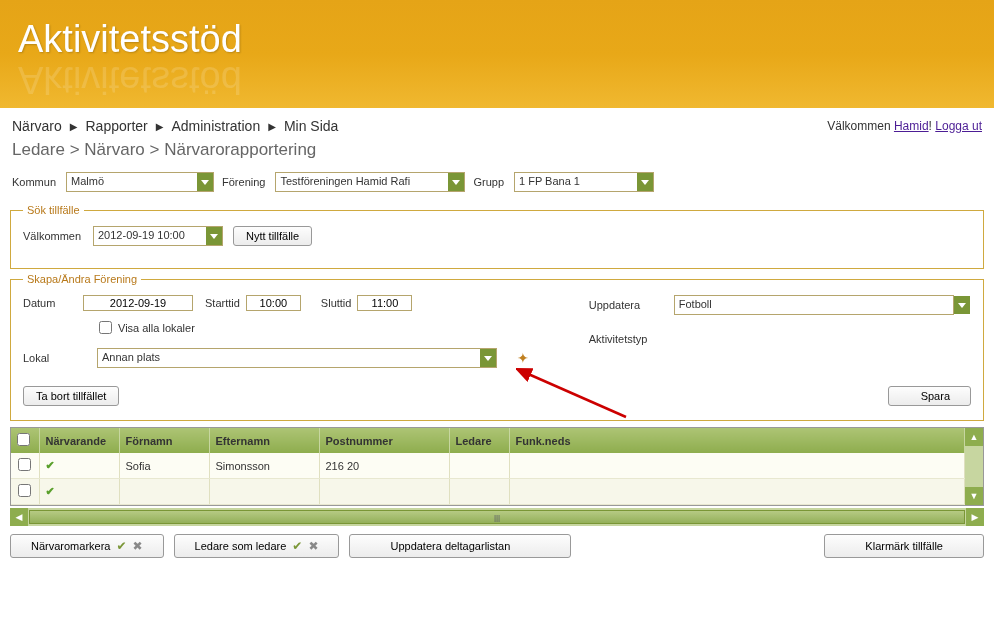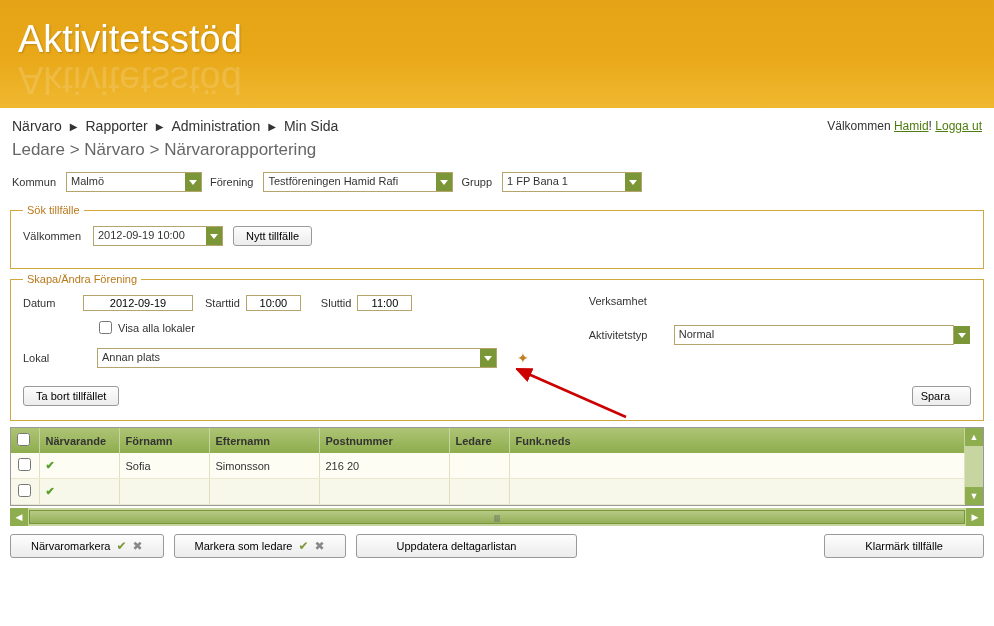--- a/index.html
+++ b/index.html
@@ -6,21 +6,21 @@
 body { font-family: Verdana, Arial, sans-serif; font-size: 11px; color: #333; background: #fff; width: 994px; }
 .header-banner { background: linear-gradient(180deg, #e5a417 0%, #e8a818 50%, #f0b830 100%); height: 108px; position: relative; padding-left: 18px; padding-top: 18px; }
 .header-banner .logo { font-family: "Century Gothic", Futura, sans-serif; font-size: 38px; color: #fff; font-weight: 300; text-shadow: 1px 1px 2px rgba(0,0,0,0.2); }
 .header-banner .logo-reflect { position: absolute; top: 58px; left: 18px; font-family: "Century Gothic", Futura, sans-serif; font-size: 38px; color: rgba(255,255,255,0.15); font-weight: 300; transform: scaleY(-1); }
 .version { position: absolute; top: 2px; right: 6px; font-size: 10px; color: #666; }
 .nav-bar { display: flex; justify-content: space-between; align-items: center; padding: 10px 12px 4px 12px; font-size: 14px; color: #333; }
 .nav-left { display: flex; align-items: center; gap: 4px; }
 .nav-item { cursor: pointer; }
 .nav-arrow { font-size: 10px; margin: 0 4px; color: #333; }
 .nav-right { font-size: 12px; }
-.nav-right a { color: #4d7c0f; text-decoration: underline; }
+.nav-right a { color: #4c1d95; text-decoration: underline; }
 .breadcrumb { padding: 2px 12px 8px 12px; font-size: 17px; color: #666; }
 .breadcrumb a { color: #666; text-decoration: none; }
 .filters { padding: 4px 12px 8px 12px; display: flex; align-items: center; gap: 8px; }
 .filters label { font-size: 11px; color: #333; margin-right: 2px; }
 .select-wrap { position: relative; display: inline-block; }
 .select-wrap select, .select-wrap .fake-select { border: 1px solid #b5a56d; background: #fff; font-size: 11px; padding: 2px 20px 2px 4px; height: 20px; appearance: none; -webkit-appearance: none; }
 .select-wrap .dd { position: absolute; right: 1px; top: 1px; width: 16px; height: 18px; background: #7a9636; display: flex; align-items: center; justify-content: center; pointer-events: none; }
 .select-wrap .dd::after { content: ""; border-left: 4px solid transparent; border-right: 4px solid transparent; border-top: 5px solid #fff; }
 fieldset { border: 1px solid #cfa93f; margin: 4px 10px; padding: 10px 12px 14px 12px; position: relative; }
 legend { color: #b8791a; font-size: 11px; padding: 0 4px; }
@@ -86,21 +86,21 @@
   </div>
 </div>
 
 <div class="breadcrumb">
   <a href="#">Ledare</a><span> &gt; </span><a href="#">Närvaro</a><span> &gt; </span><span>Närvarorapportering</span>
 </div>
 
 <div class="filters">
   <label>Kommun</label>
   <span class="select-wrap">
-    <div class="fake-select" style="width:136px;text-align:left">Malmö</div>
+    <div class="fake-select" style="width:148px;text-align:left">Malmö</div>
       <span class="dd"></span>
   </span>
   <label>Förening</label>
   <span class="select-wrap">
     <div class="fake-select" style="width:190px;text-align:left">Testföreningen Hamid Rafi</div>
       <span class="dd"></span>
   </span>
   <label>Grupp</label>
   <span class="select-wrap">
     <div class="fake-select" style="width:140px;text-align:left">1 FP Bana 1</div>
@@ -140,44 +140,44 @@
         <label>Lokal</label>
         <span class="select-wrap" style="flex:1">
           <div class="fake-select" style="width:400px;text-align:left">Annan plats</div>
             <span class="dd"></span>
         </span>
         <span class="star-icon">✦</span>
       </div>
     </div>
     <div class="col-right">
       <div class="field-row">
-        <label class="lbl-wide">Verksamhet</label>
+        <label class="lbl-wide">Uppdatera</label>
+        <span class="select-wrap" style="flex:1">
+          <div class="fake-select" style="width:280px;text-align:left">Fotboll</div>
+            <span class="dd"></span>
+        </span>
       </div>
       <div class="field-row" style="margin-top:18px">
         <label class="lbl-wide">Aktivitetstyp</label>
-        <span class="select-wrap" style="flex:1">
-          <div class="fake-select" style="width:280px;text-align:left">Normal</div>
-            <span class="dd"></span>
-        </span>
       </div>
     </div>
   </div>
 
   <svg class="annotation-arrow" style="left:505px;top:82px" width="120" height="60">
     <defs>
         <marker id="ah" markerWidth="8" markerHeight="8" refX="2" refY="3" orient="auto">
           <path d="M0,0 L0,6 L7,3 z" fill="#c00"></path>
         </marker>
       </defs>
     <line x1="110" y1="50" x2="10" y2="6" stroke="#c00" stroke-width="2.5" marker-end="url(#ah)"></line>
   </svg>
 
   <div class="actions-row">
     <button class="btn">Ta bort tillfället</button>
-    <button class="btn" style="padding-left:8px;padding-right:20px">Spara</button>
+    <button class="btn" style="padding-left:32px;padding-right:20px">Spara</button>
   </div>
 </fieldset>
 
 <div class="table-container">
   <div class="tbl-viewport">
     <table class="grid">
       <thead>
         <tr>
           <th class="chk-cell"><input type="checkbox" style=""></th>
           <th style="width:80px">Närvarande</th>
@@ -222,20 +222,20 @@
   <div class="sb-btn">▶</div>
 </div>
 
 <div class="bottom-bar">
   <button class="btn btn-wide">
     <span>Närvaromarkera</span>
     <span class="check-ico">✔</span>
     <span class="x-ico">✖</span>
   </button>
   <button class="btn btn-wide">
-    <span>Markera som ledare</span>
+    <span>Ledare som ledare</span>
     <span class="check-ico">✔</span>
     <span class="x-ico">✖</span>
   </button>
   <button class="btn btn-wide" style="padding-left:40px;padding-right:60px">Uppdatera deltagarlistan</button>
   <div class="spacer"></div>
   <button class="btn btn-wide" style="padding-left:40px;padding-right:40px">Klarmärk tillfälle</button>
 </div>
 
 </body></html>

